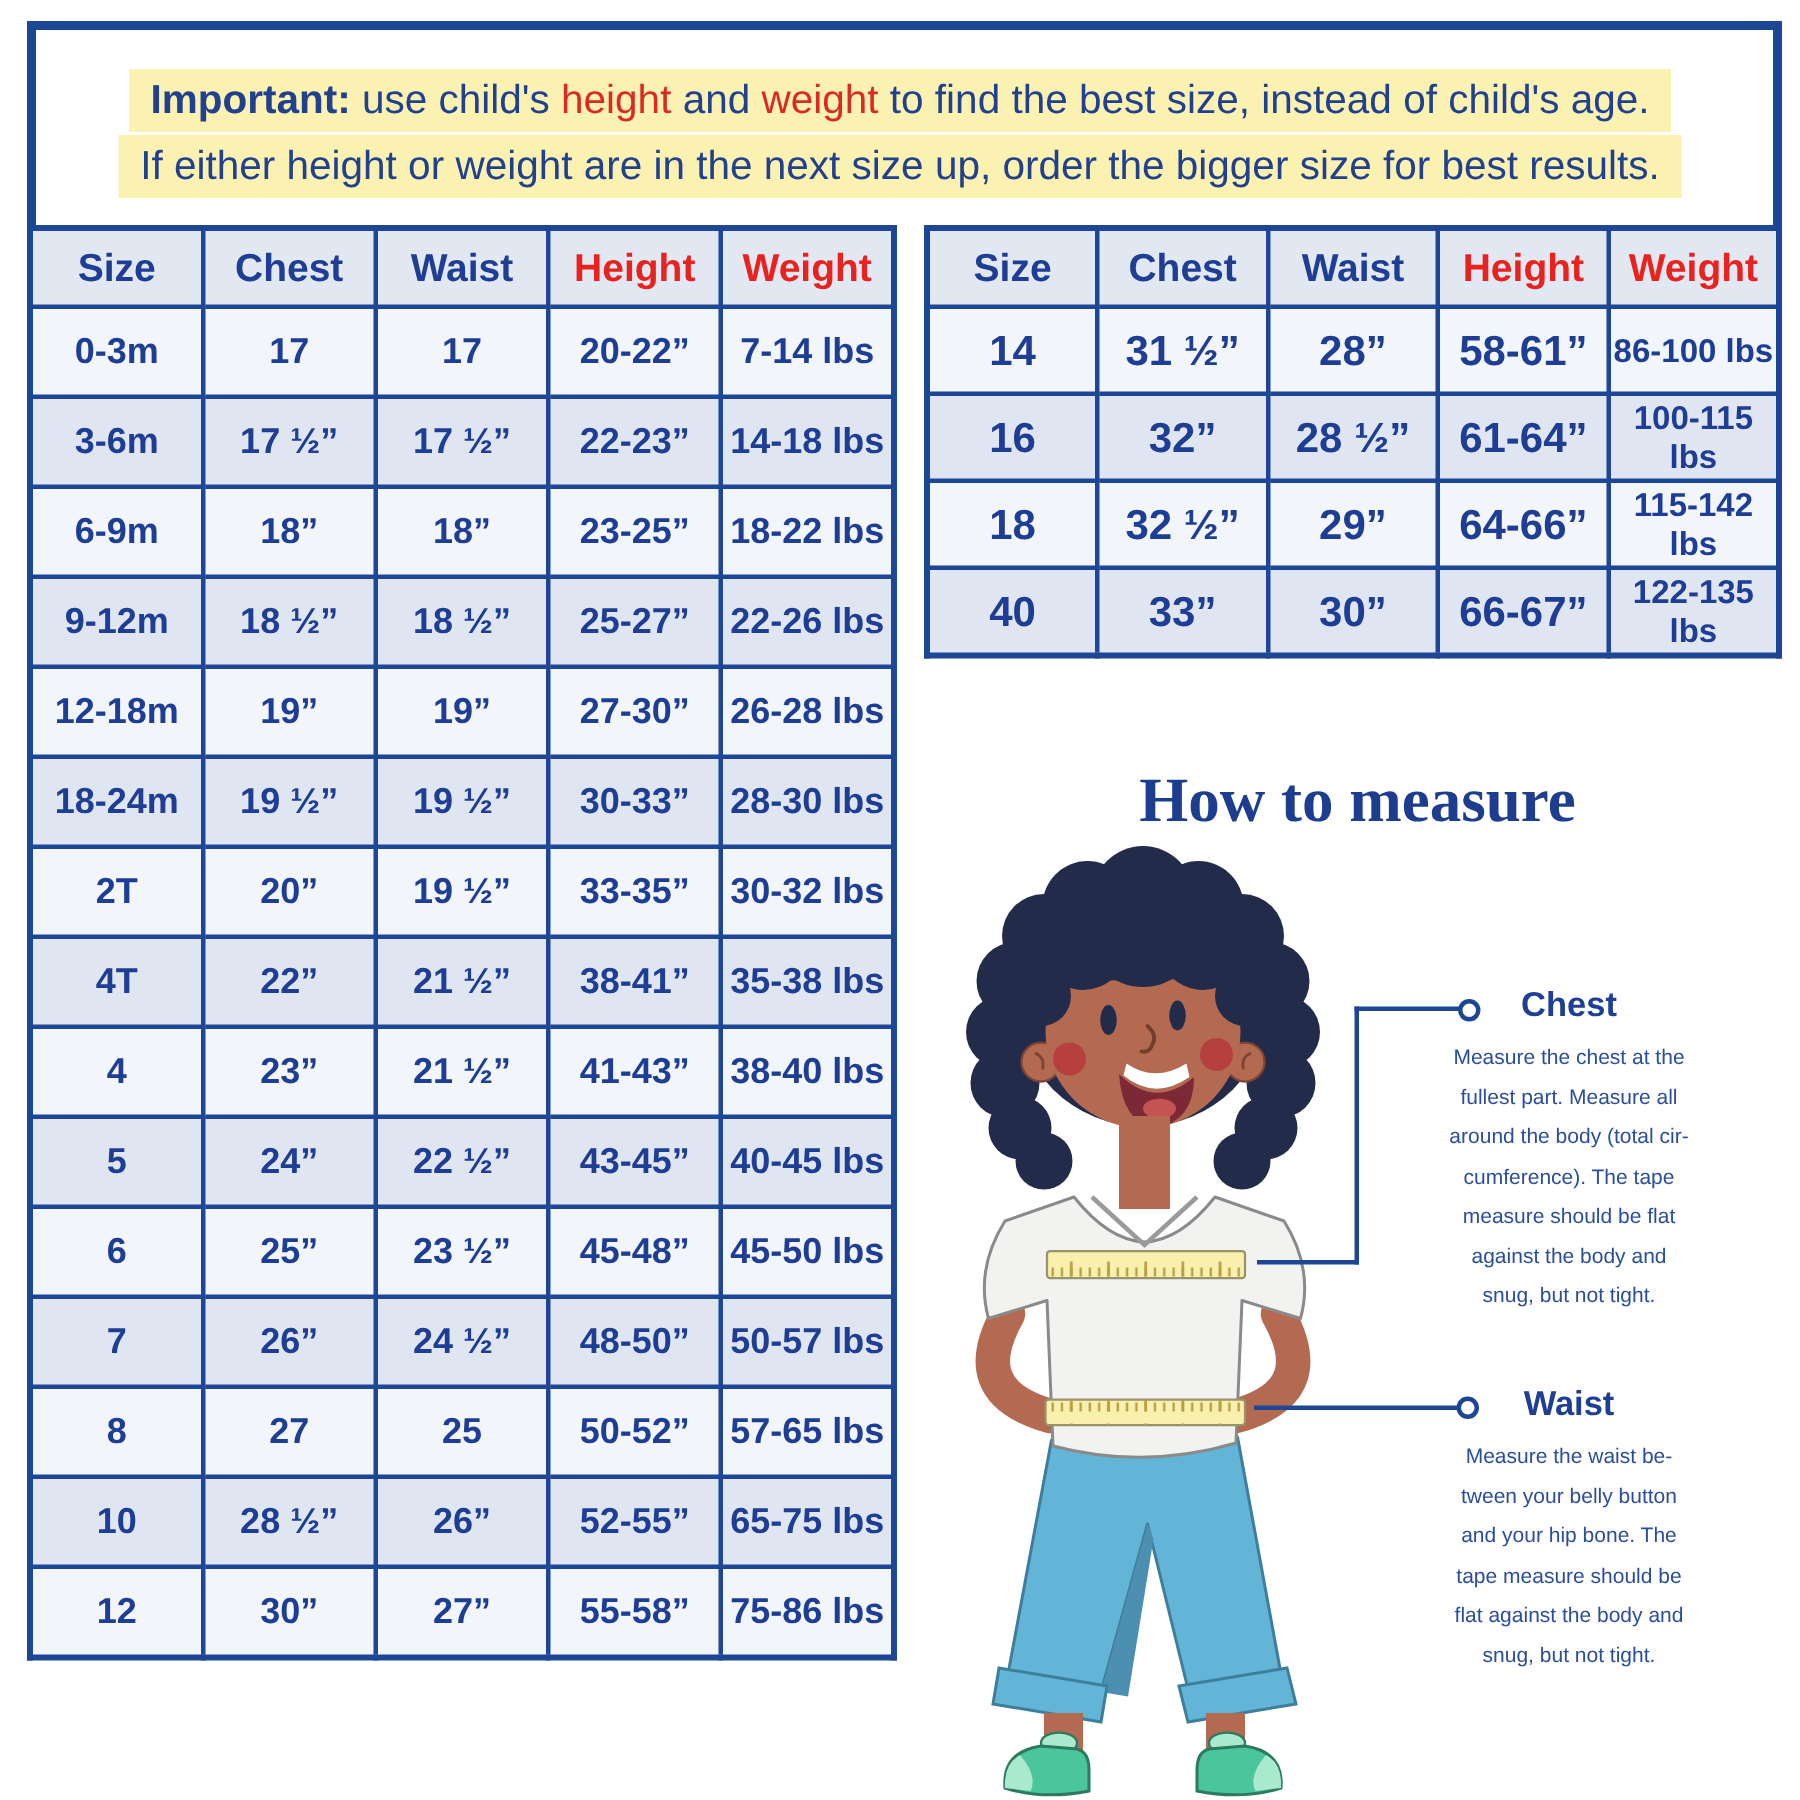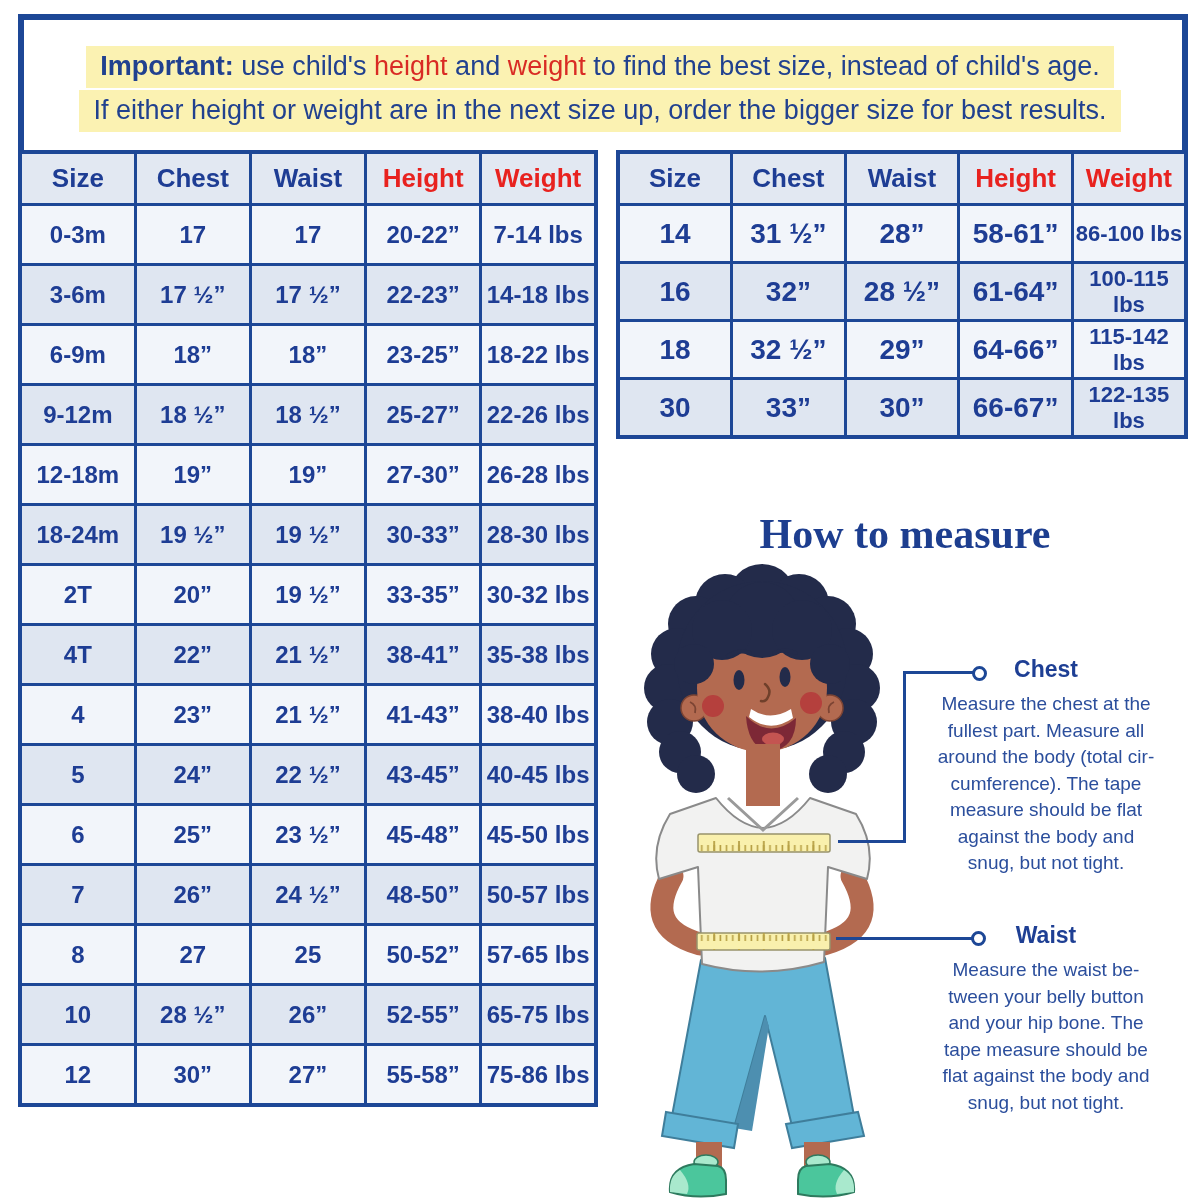--- a/index.html
+++ b/index.html
@@ -37,21 +37,21 @@
   #right-table td .unit{font-size:22px;font-weight:bold;}
   #right-table td:last-child{font-size:22px;}
 
   
   #measure-title{position:absolute;left:620px;top:482px;width:570px;text-align:center;
       font-family:"Liberation Serif",serif;font-size:42px;font-weight:600;color:#1d3e8f;margin-top:28px;}
   .measure-block{position:absolute;width:288px;text-align:center;}
   #chest-block{left:902px;top:656px;}
   #waist-block{left:902px;top:922px;}
   .measure-heading{font-size:23px;font-weight:bold;color:#1e3f94;}
-  .measure-body{margin-top:8px;font-size:19px;line-height:26.5px;color:#2b4e9c;
+  .measure-body{margin-top:8px;font-size:14px;line-height:26.5px;color:#2b4e9c;
       white-space:pre-line;}
 
   
   .cline{position:absolute;background:#1d4796;}
   #chest-line-bottom{left:838px;top:840px;width:68px;height:3px;}
   #chest-line-vert{left:903px;top:671px;width:3px;height:172px;}
   #chest-line-top{left:903px;top:671px;width:74px;height:3px;}
   #waist-line{left:836px;top:937px;width:140px;height:3px;}
   .cdot{position:absolute;width:9px;height:9px;border:3px solid #1d4796;border-radius:50%;
       background:#fff;}
@@ -221,21 +221,21 @@
           <td><span>100-115</span><span class="unit"> lbs</span></td>
         </tr>
         <tr>
           <td>18</td>
           <td>32 ½”</td>
           <td>29”</td>
           <td>64-66”</td>
           <td><span>115-142</span><span class="unit"> lbs</span></td>
         </tr>
         <tr>
-          <td>30</td>
+          <td>40</td>
           <td>33”</td>
           <td>30”</td>
           <td>66-67”</td>
           <td><span>122-135</span><span class="unit"> lbs</span></td>
         </tr>
       </tbody>
     </table>
 
   <div id="measure-title">How to measure</div>
 

